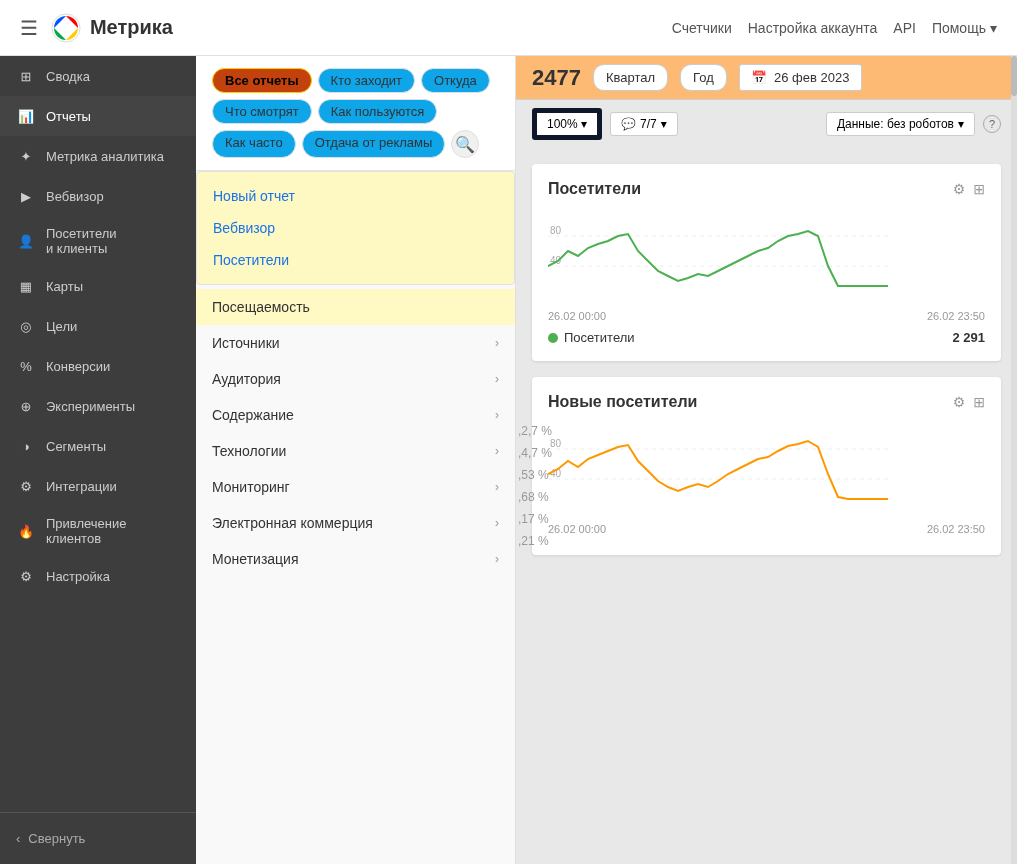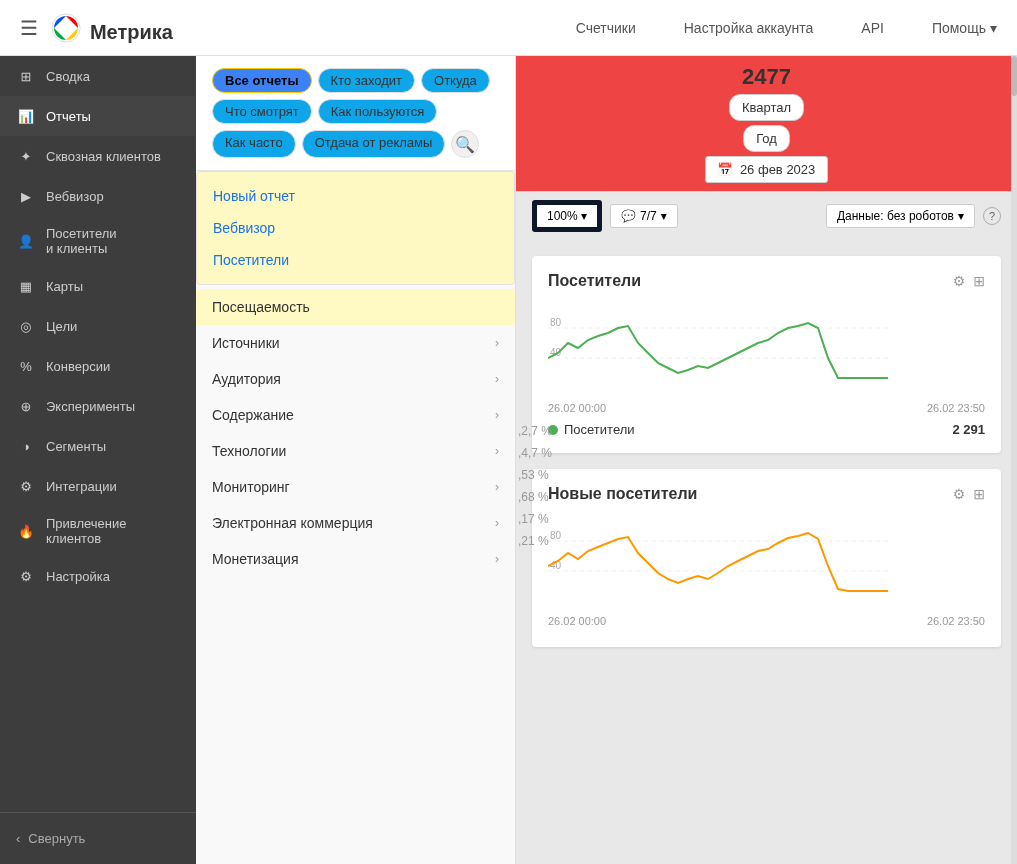--- a/index.html
+++ b/index.html
@@ -11,40 +11,40 @@
       align-items: center;
       height: 56px;
       background: #fff;
       border-bottom: 1px solid #e0e0e0;
       padding: 0 20px;
       position: relative;
       z-index: 100;
     }
     .header-logo {
       display: flex;
-      align-items: flex-end;
+      align-items: center;
       gap: 8px;
       font-size: 20px;
       font-weight: bold;
       color: #333;
       margin-right: 40px;
     }
     .logo-icon {
       width: 32px;
       height: 32px;
     }
     .hamburger {
       font-size: 20px;
       cursor: pointer;
       margin-right: 12px;
       color: #555;
     }
     .header-nav {
       display: flex;
-      gap: 48px;
+      gap: 16px;
       margin-left: auto;
     }
     .header-nav a {
       color: #555;
       text-decoration: none;
       font-size: 14px;
       cursor: pointer;
     }
     .help-link {
       display: flex;
@@ -128,21 +128,21 @@
     .tag {
       padding: 4px 12px;
       border-radius: 14px;
       font-size: 13px;
       cursor: pointer;
       border: 1px solid #e0e0e0;
       background: #0ea5e9;
       color: #333;
     }
     .tag.active {
-      background: #3b82f6;
+      background: #c2410c;
       border-color: #ffcc00;
       color: #000;
       font-weight: bold;
     }
     .tag-search {
       width: 28px;
       height: 28px;
       display: flex;
       align-items: center;
       justify-content: center;
@@ -191,25 +191,24 @@
     
     .right-content {
       flex: 1;
       background: #e8e8e8;
       overflow: hidden;
       position: relative;
     }
     .right-top-bar {
       display: flex;
       align-items: center;
-      gap: 4px;
+      gap: 12px;
       padding: 8px 16px;
-      background: #ef4444;
+      background: #fdba74;
       border-bottom: 1px solid #d0d0d0;
-      flex-direction: column;
     }
     .period-btn {
       padding: 5px 12px;
       font-size: 13px;
       border: 1px solid #ccc;
       background: #fff;
       border-radius: 11px;
       cursor: pointer;
       color: #333;
     }
@@ -387,21 +386,21 @@
     <div class="sidebar-item">
       <span class="icon">⊞</span>
       <span>Сводка</span>
     </div>
     <div class="sidebar-item active">
       <span class="icon">📊</span>
       <span>Отчеты</span>
     </div>
     <div class="sidebar-item">
       <span class="icon">✦</span>
-      <span>Сквозная клиентов</span>
+      <span>Метрика аналитика</span>
     </div>
     <div class="sidebar-item">
       <span class="icon">▶</span>
       <span>Вебвизор</span>
     </div>
     <div class="sidebar-item">
       <span class="icon">👤</span>
       <span>Посетители<br>и клиенты</span>
     </div>
     <div class="sidebar-item">

